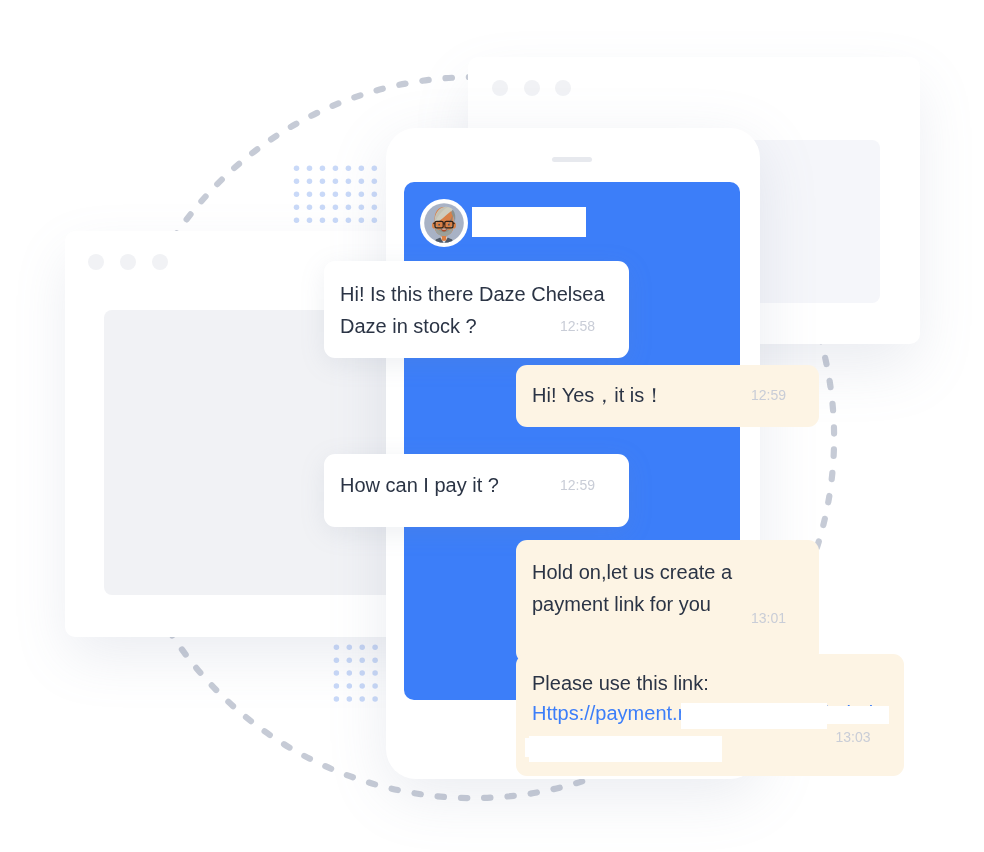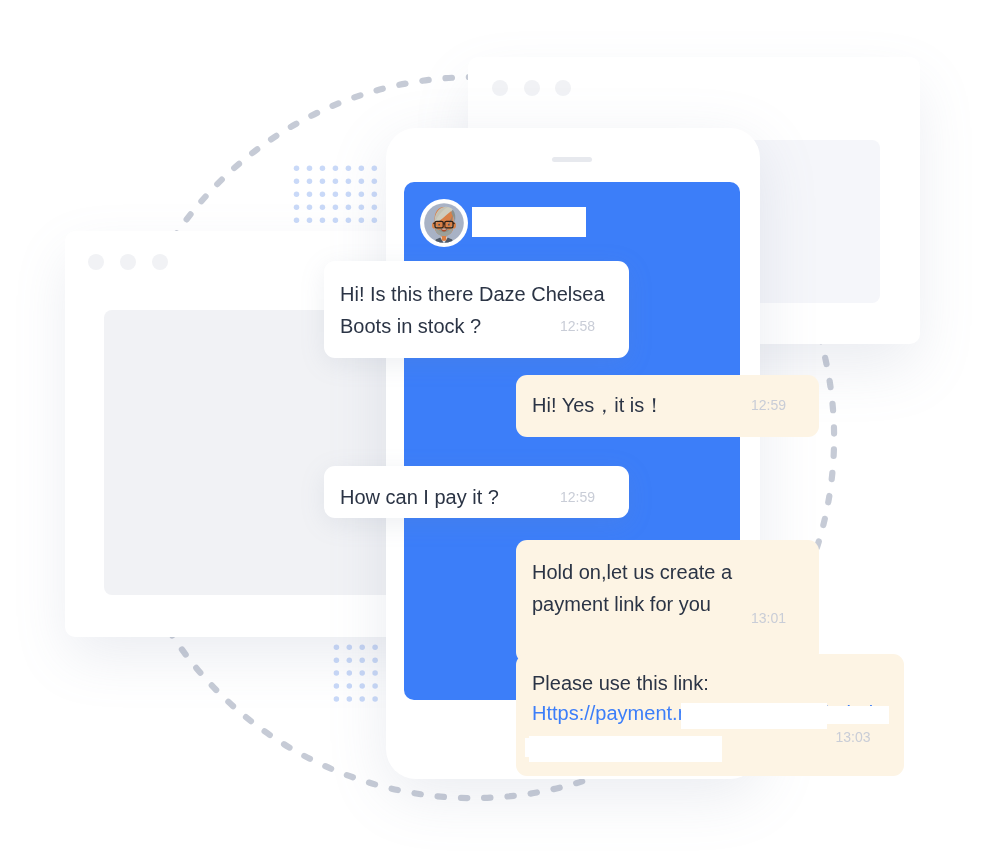--- a/index.html
+++ b/index.html
@@ -179,30 +179,30 @@
 
         <path d="M24 26.2 C24.5 27.2 24.8 27.8 24.8 28.2 C24.8 28.7 24.4 28.9 24 28.9" fill="none" stroke="#b15f2e" stroke-width="0.7" stroke-linecap="round"></path>
         </g>
       </g>
     </svg>
   </div>
   <div class="namebox"></div>
 
   <div class="bub l" id="b1" style="left:324px;top:261px;width:305px;height:97px;padding:17px 0 0 16px">
     <span class="ln">Hi! Is this there Daze Chelsea</span>
-    <span class="ln">Boots in stock ?</span>
+    <span class="ln">Daze in stock ?</span>
     <span class="time" style="left:236px;top:54.5px">12:58</span>
   </div>
 
-  <div class="bub r" id="b2" style="left:516px;top:375px;width:303px;height:62px;padding:14px 0 0 16px">
+  <div class="bub r" id="b2" style="left:516px;top:365px;width:303px;height:62px;padding:14px 0 0 16px">
     <span class="ln">Hi! Yes，it is！</span>
     <span class="time" style="left:235px;top:19.5px">12:59</span>
   </div>
 
-  <div class="bub l" id="b3" style="left:324px;top:466px;width:305px;height:52px;padding:15px 0 13px 16px">
+  <div class="bub l" id="b3" style="left:324px;top:454px;width:305px;height:73px;padding:15px 0 13px 16px">
     <span class="ln">How can I pay it ?</span>
     <span class="time" style="left:236px;top:21px">12:59</span>
   </div>
 
   <div class="bub r" id="b4" style="left:516px;top:540px;width:303px;height:123px;padding:16px 0 0 16px">
     <span class="ln">Hold on,let us create a</span>
     <span class="ln">payment link for you</span>
     <span class="time" style="left:235px;top:68px">13:01</span>
   </div>
 

